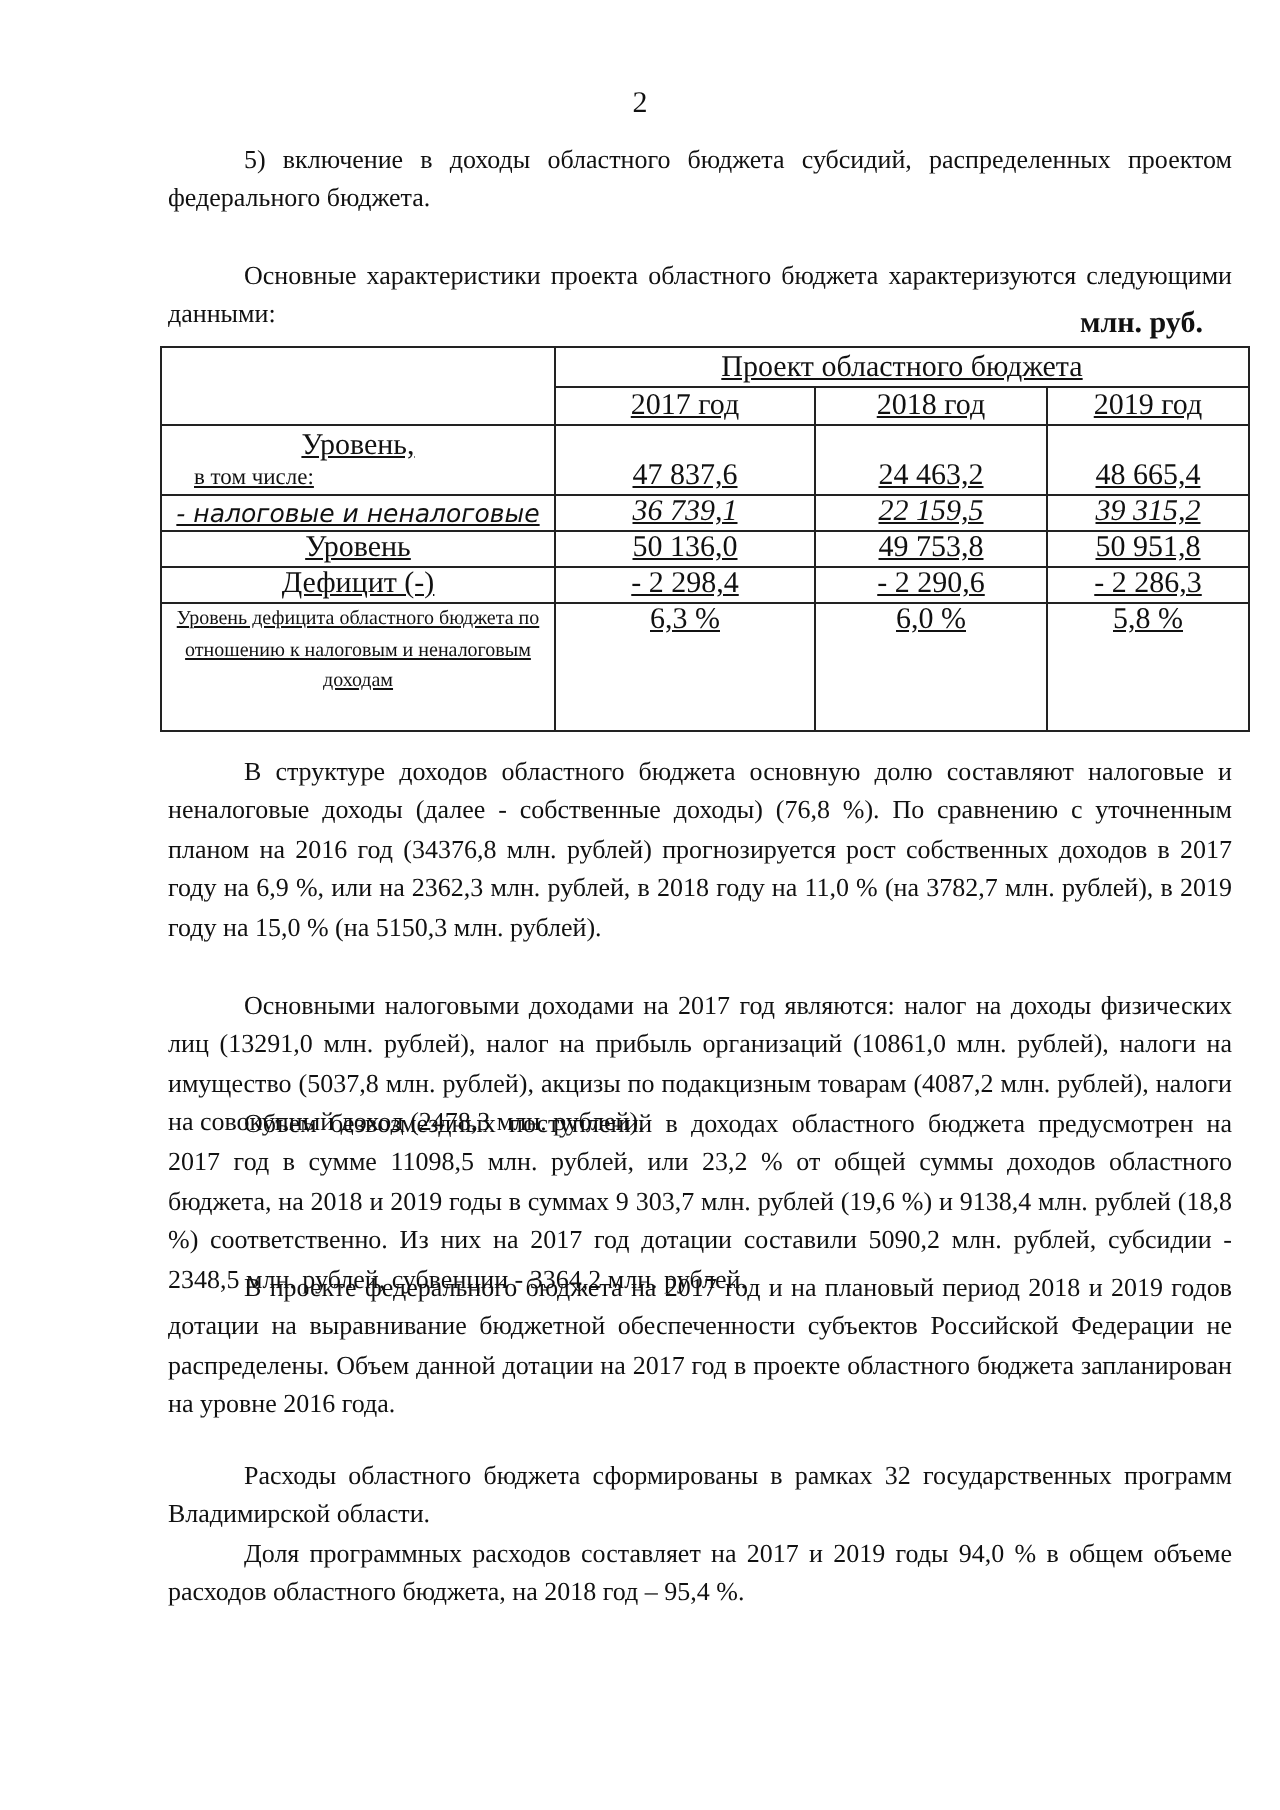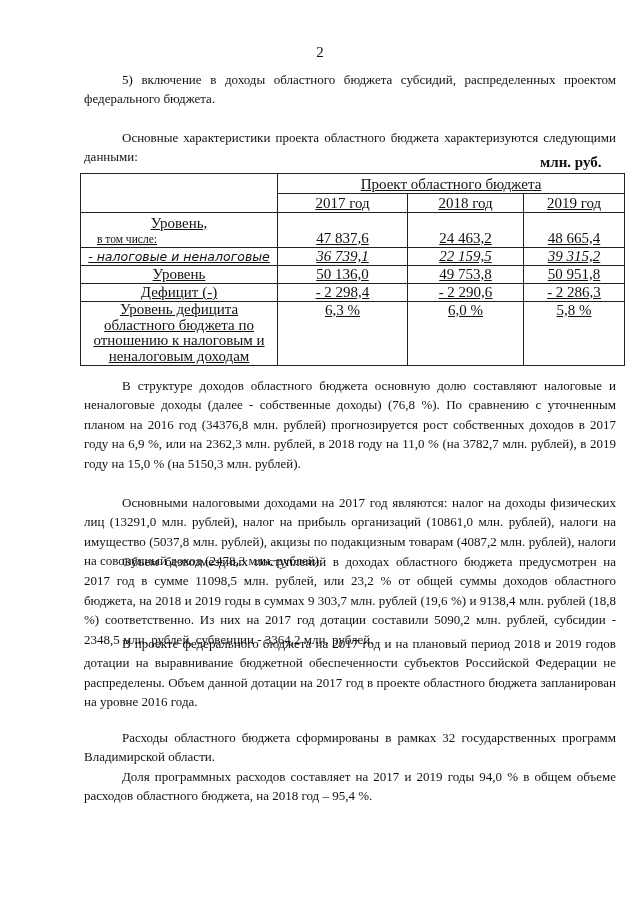--- a/index.html
+++ b/index.html
@@ -61,21 +61,21 @@
     <td>49 753,8</td>
     <td>50 951,8</td>
   </tr>
   <tr style="height:18px;">
     <td class="c0">Дефицит (-)</td>
     <td>- 2 298,4</td>
     <td>- 2 290,6</td>
     <td>- 2 286,3</td>
   </tr>
   <tr style="height:64px;">
-    <td class="c0 small top" style="font-size:15px;line-height:15.5px;">Уровень дефицита областного бюджета по отношению к налоговым и неналоговым доходам</td>
+    <td class="c0 small top" style="font-size:10px;line-height:15.5px;">Уровень дефицита областного бюджета по отношению к налоговым и неналоговым доходам</td>
     <td class="top">6,3 %</td>
     <td class="top">6,0 %</td>
     <td class="top">5,8 %</td>
   </tr>
 </tbody>
   </table>
 
 <div class="para" style="top:376px;"><span class="indent"></span><span>В структуре доходов областного бюджета основную долю составляют налоговые и неналоговые доходы (далее - собственные доходы) (76,8 %). По сравнению с уточненным планом на 2016 год (34376,8 млн. рублей) прогнозируется рост собственных доходов в 2017 году на 6,9 %, или на 2362,3 млн. рублей, в 2018 году на 11,0 % (на 3782,7 млн. рублей), в 2019 году на 15,0 % (на 5150,3 млн. рублей).</span></div>
 
 <div class="para" style="top:493px;"><span class="indent"></span><span>Основными налоговыми доходами на 2017 год являются: налог на доходы физических лиц (13291,0 млн. рублей), налог на прибыль организаций (10861,0 млн. рублей), налоги на имущество (5037,8 млн. рублей), акцизы по подакцизным товарам (4087,2 млн. рублей), налоги на совокупный доход (2478,3 млн. рублей).</span></div>

